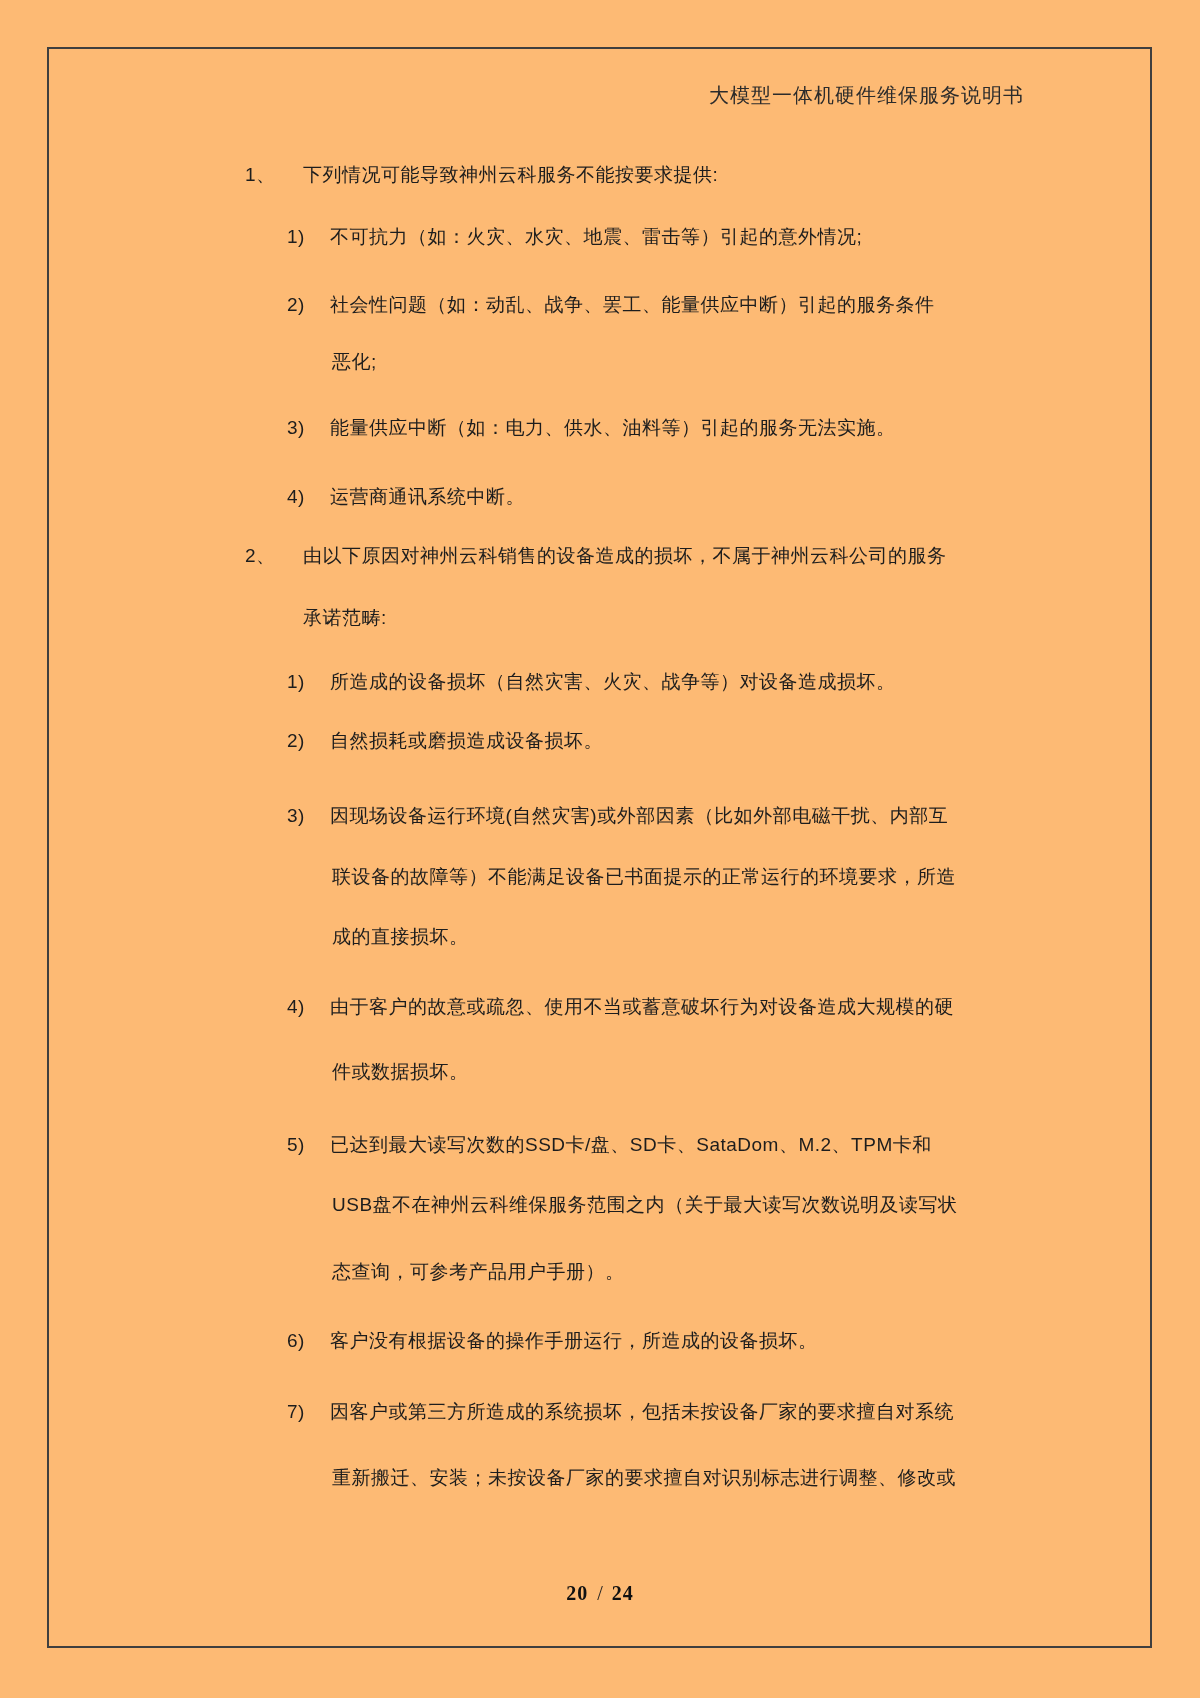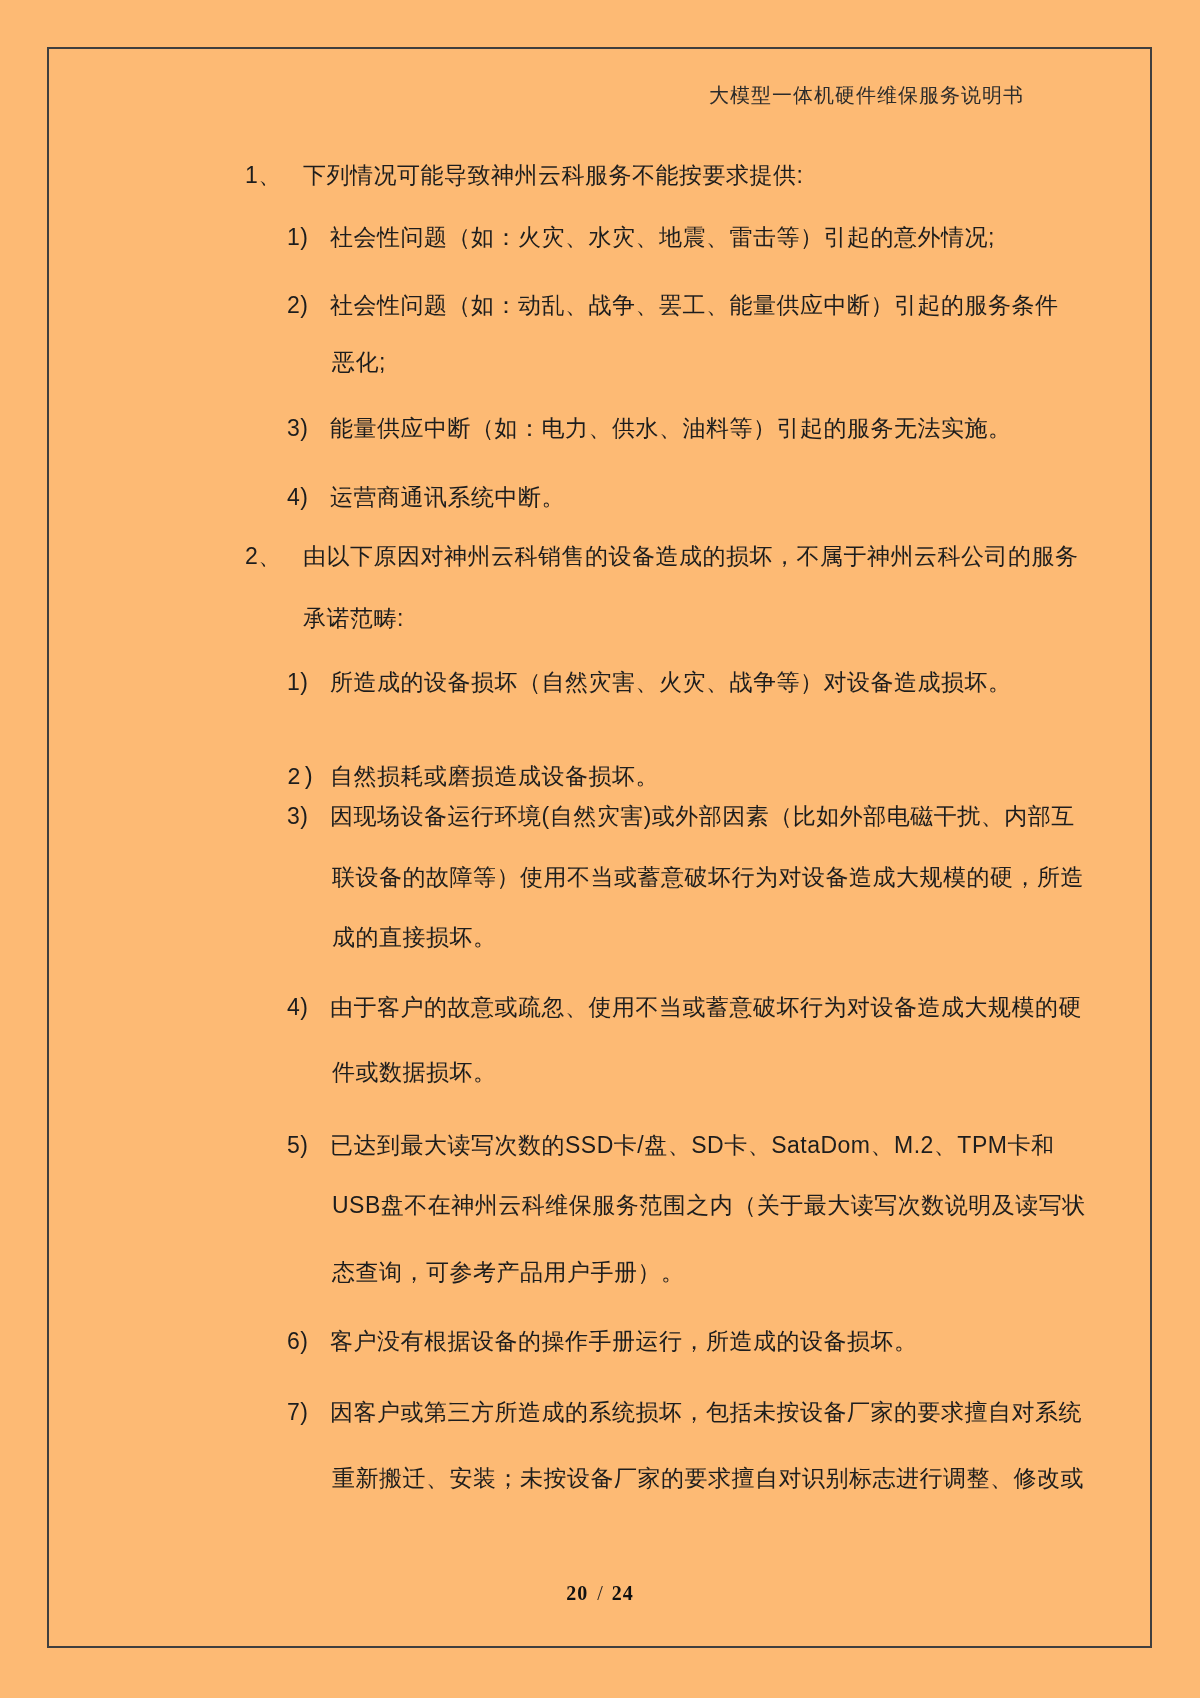--- a/index.html
+++ b/index.html
@@ -32,21 +32,21 @@
     font-family: "Liberation Serif", serif;
     font-size: 20px;
     letter-spacing: 1px;
     color: #2b2b2b;
     white-space: nowrap;
   }
   .doc-line {
     position: absolute;
     height: 30px;
     line-height: 30px;
-    font-size: 23px;
+    font-size: 19px;
     letter-spacing: 0.5px;
     color: #1d1d1d;
     white-space: nowrap;
   }
   .doc-line.l1  { left: 245px; }
   .doc-line.l1c { left: 303px; }
   .doc-line.l2  { left: 287px; }
   .doc-line.l2c { left: 332px; }
   .doc-line .num {
     display: inline-block;
@@ -78,31 +78,31 @@
 <body>
 
 <div class="canvas">
 
   <div class="page-frame"></div>
 
   <div class="doc-header">大模型一体机硬件维保服务说明书</div>
 
   <div id="doc-body">
       <div class="doc-line l1" style="top: 160px;"><span class="num">1、</span><span class="txt">下列情况可能导致神州云科服务不能按要求提供:</span></div>
-      <div class="doc-line l2" style="top: 222px;"><span class="num">1)</span><span class="txt">社会性问题（如：火灾、水灾、地震、雷击等）引起的意外情况;</span></div>
+      <div class="doc-line l2" style="top: 222px;"><span class="num">1)</span><span class="txt">不可抗力（如：火灾、水灾、地震、雷击等）引起的意外情况;</span></div>
       <div class="doc-line l2" style="top: 290px;"><span class="num">2)</span><span class="txt">社会性问题（如：动乱、战争、罢工、能量供应中断）引起的服务条件</span></div>
       <div class="doc-line l2c" style="top: 347px;"><span class="txt">恶化;</span></div>
       <div class="doc-line l2" style="top: 413px;"><span class="num">3)</span><span class="txt">能量供应中断（如：电力、供水、油料等）引起的服务无法实施。</span></div>
       <div class="doc-line l2" style="top: 482px;"><span class="num">4)</span><span class="txt">运营商通讯系统中断。</span></div>
       <div class="doc-line l1" style="top: 541px;"><span class="num">2、</span><span class="txt">由以下原因对神州云科销售的设备造成的损坏，不属于神州云科公司的服务</span></div>
       <div class="doc-line l1c" style="top: 603px;"><span class="txt">承诺范畴:</span></div>
       <div class="doc-line l2" style="top: 667px;"><span class="num">1)</span><span class="txt">所造成的设备损坏（自然灾害、火灾、战争等）对设备造成损坏。</span></div>
-      <div class="doc-line l2" style="top: 763px; font-family: Liberation Mono, monospace;"><span class="num">2)</span><span class="txt">自然损耗或磨损造成设备损坏。</span></div>
+      <div class="doc-line l2" style="top: 726px;"><span class="num">2)</span><span class="txt">自然损耗或磨损造成设备损坏。</span></div>
       <div class="doc-line l2" style="top: 801px;"><span class="num">3)</span><span class="txt">因现场设备运行环境(自然灾害)或外部因素（比如外部电磁干扰、内部互</span></div>
-      <div class="doc-line l2c" style="top: 862px;"><span class="txt">联设备的故障等）使用不当或蓄意破坏行为对设备造成大规模的硬，所造</span></div>
+      <div class="doc-line l2c" style="top: 862px;"><span class="txt">联设备的故障等）不能满足设备已书面提示的正常运行的环境要求，所造</span></div>
       <div class="doc-line l2c" style="top: 922px; text-align: right;"><span class="txt">成的直接损坏。</span></div>
       <div class="doc-line l2" style="top: 992px;"><span class="num">4)</span><span class="txt">由于客户的故意或疏忽、使用不当或蓄意破坏行为对设备造成大规模的硬</span></div>
       <div class="doc-line l2c" style="top: 1057px;"><span class="txt">件或数据损坏。</span></div>
       <div class="doc-line l2" style="top: 1130px;"><span class="num">5)</span><span class="txt">已达到最大读写次数的SSD卡/盘、SD卡、SataDom、M.2、TPM卡和</span></div>
       <div class="doc-line l2c" style="top: 1190px;"><span class="txt">USB盘不在神州云科维保服务范围之内（关于最大读写次数说明及读写状</span></div>
       <div class="doc-line l2c" style="top: 1257px;"><span class="txt">态查询，可参考产品用户手册）。</span></div>
       <div class="doc-line l2" style="top: 1326px;"><span class="num">6)</span><span class="txt">客户没有根据设备的操作手册运行，所造成的设备损坏。</span></div>
       <div class="doc-line l2" style="top: 1397px;"><span class="num">7)</span><span class="txt">因客户或第三方所造成的系统损坏，包括未按设备厂家的要求擅自对系统</span></div>
       <div class="doc-line l2c" style="top: 1463px;"><span class="txt">重新搬迁、安装；未按设备厂家的要求擅自对识别标志进行调整、修改或</span></div>
     </div>

